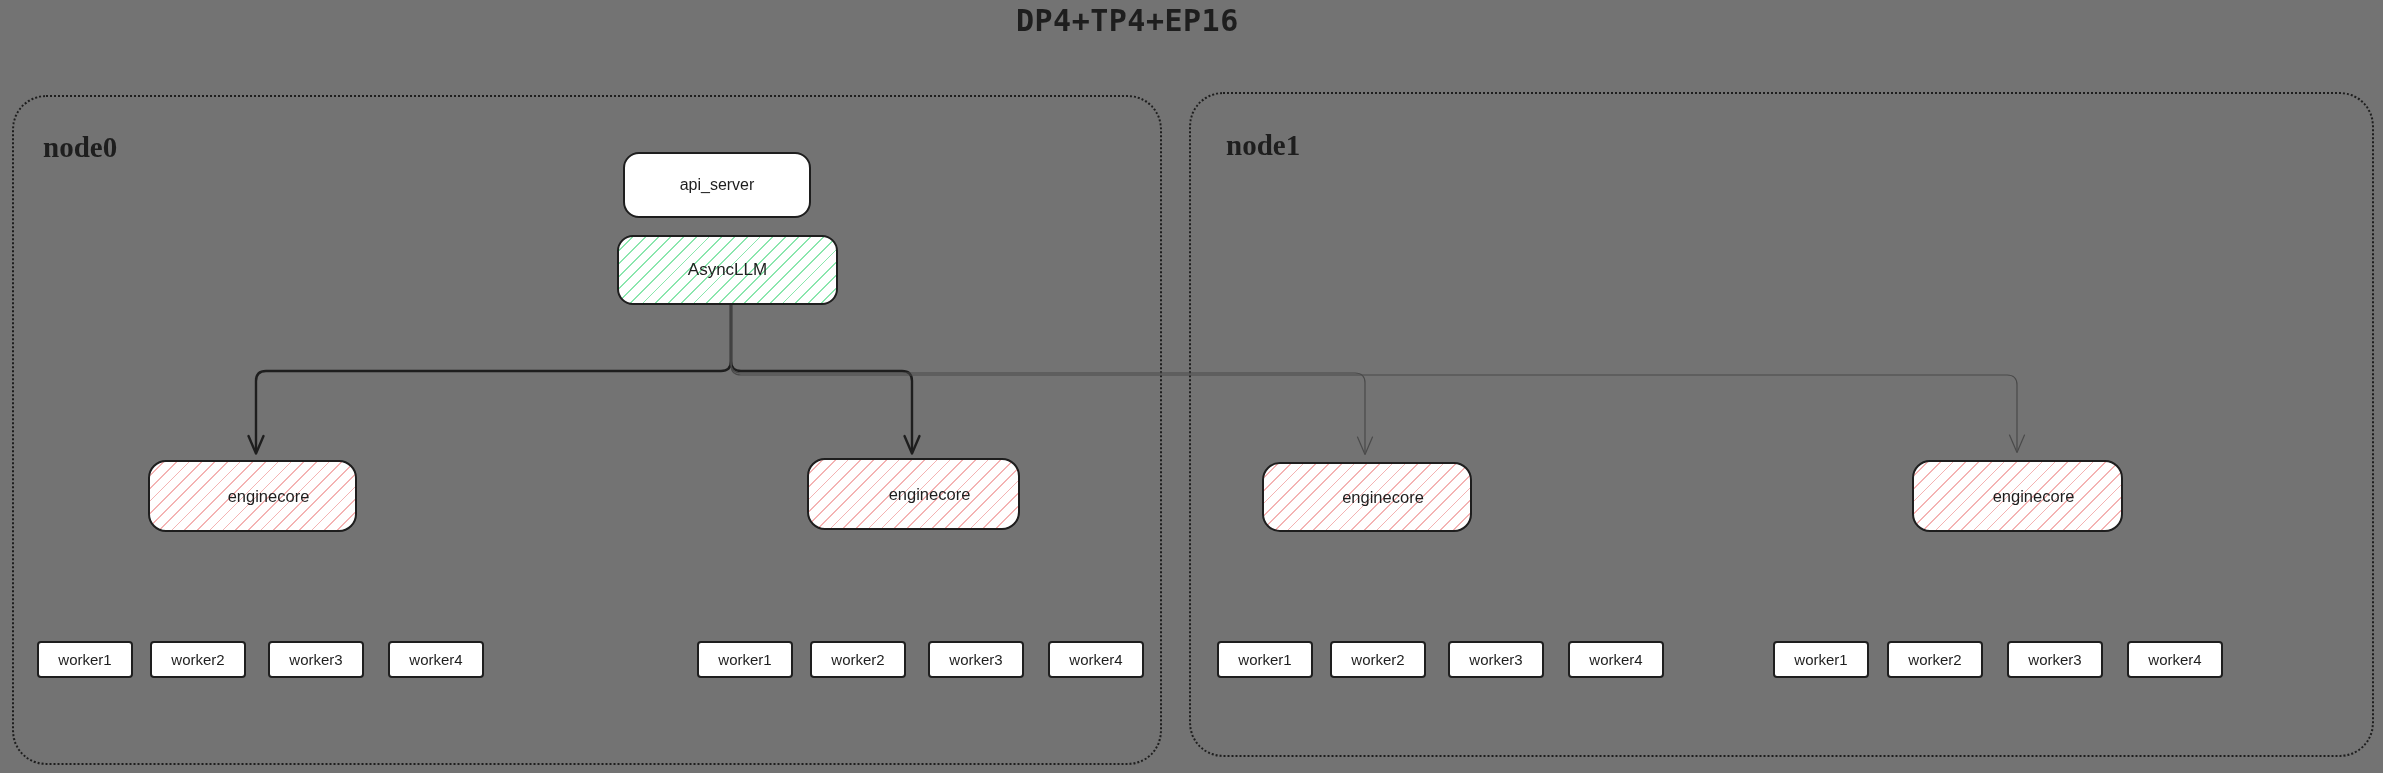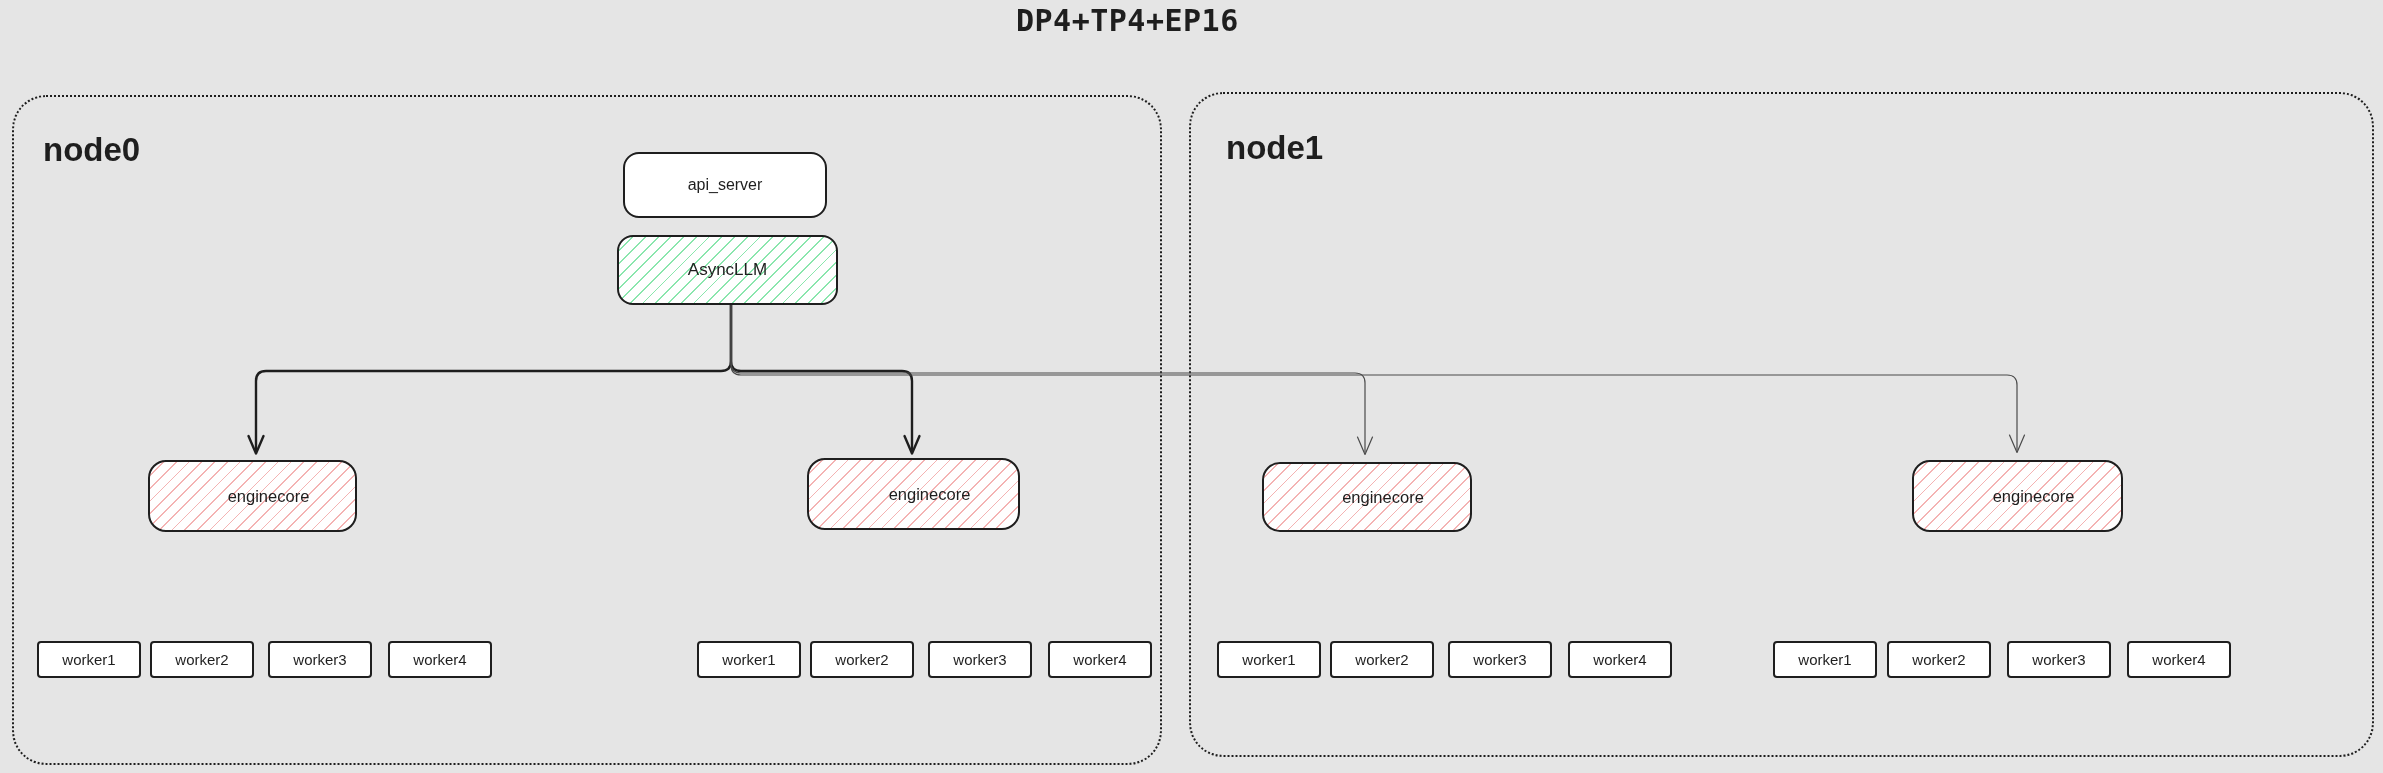--- a/index.html
+++ b/index.html
@@ -1,49 +1,49 @@
 <!DOCTYPE html>
 <html><head>
 <meta charset="utf-8">
 <style>
   html, body { margin:0; padding:0; background:#ffffff; }
   .canvas {
-    position:relative; width:2383px; height:773px; background:#e5e5e5;
+    position:relative; width:2383px; height:773px; background:#737373;
     font-family:"Liberation Sans", sans-serif; color:#1e1e1e; overflow:hidden;
   }
   .title {
     position:absolute; left:1016px; top:3px;
     font-family:"DejaVu Sans Mono", monospace; font-size:30px; font-weight:600;
     letter-spacing:0.5px; white-space:nowrap;
   }
   .node {
     position:absolute; border:2.2px dotted #1e1e1e; border-radius:34px; background:transparent;
   }
   .node-label {
-    position:absolute; font-family:Liberation Sans, sans-serif;
-    font-size:33px; font-weight:700; white-space:nowrap;
+    position:absolute; font-family:Liberation Serif, serif;
+    font-size:29px; font-weight:700; white-space:nowrap;
   }
   .box {
     position:absolute; box-sizing:border-box;
     display:flex; align-items:center; justify-content:center;
     border:2px solid #1e1e1e; background:#ffffff;
     font-size:16px; white-space:nowrap;
   }
   .api   { border-radius:16px; }
   .async {
     border-radius:16px; font-size:17px;
     background:repeating-linear-gradient(135deg, #8ae6ad 0px, #8ae6ad 1.3px, #ffffff 1.3px, #ffffff 9px);
   }
   .enginecore {
     border-radius:18px; font-size:16.5px;
     background:repeating-linear-gradient(135deg, #f4b3b3 0px, #f4b3b3 1.2px, #ffffff 1.2px, #ffffff 9px);
     padding-left:32px;
   }
   .worker {
-    position:absolute; top:641px; width:104px; height:37px; box-sizing:border-box;
+    position:absolute; top:641px; width:96px; height:37px; box-sizing:border-box;
     display:flex; align-items:center; justify-content:center;
     border:2px solid #1e1e1e; border-radius:4px; background:#ffffff;
     font-size:15px; white-space:nowrap;
   }
   .connectors { position:absolute; left:0; top:0; width:2383px; height:773px; pointer-events:none; }
   .connectors path { fill:none; stroke-linecap:round; stroke-linejoin:round; }
   .arrow-thick path { stroke:#1e1e1e; stroke-width:2.4; }
   .arrow-thin  path { stroke:#4a4a4a; stroke-width:1.2; }
 </style>
 </head>
@@ -71,21 +71,21 @@
     <g class="arrow-thin">
       <path d="M731,289 L731,363 Q731,373 741,373 L1355,373 Q1365,373 1365,383 L1365,452"></path>
       <path d="M1357.5,437 L1365,454.5 L1372.5,437"></path>
     </g>
     <g class="arrow-thin">
       <path d="M731,289 L731,365 Q731,375 741,375 L2007,375 Q2017,375 2017,385 L2017,450"></path>
       <path d="M2009.5,435 L2017,452.5 L2024.5,435"></path>
     </g>
   </svg>
 
-  <div class="box api" style="left:623px; top:152px; width:204px; height:66px;text-align:center;">api_server</div>
+  <div class="box api" style="left:623px; top:152px; width:188px; height:66px;text-align:center;">api_server</div>
   <div class="box async" style="left:617px; top:235px; width:221px; height:70px;">AsyncLLM</div>
 
   <div class="box enginecore" style="left:148px; top:460px; width:209px; height:72px;">enginecore</div>
   <div class="box enginecore" style="left:807px; top:458px; width:213px; height:72px;">enginecore</div>
   <div class="box enginecore" style="left:1262px; top:462px; width:210px; height:70px;">enginecore</div>
   <div class="box enginecore" style="left:1912px; top:460px; width:211px; height:72px;">enginecore</div>
 
   <div class="worker" style="left:37px;">worker1</div>
   <div class="worker" style="left:150px;">worker2</div>
   <div class="worker" style="left:268px;">worker3</div>

